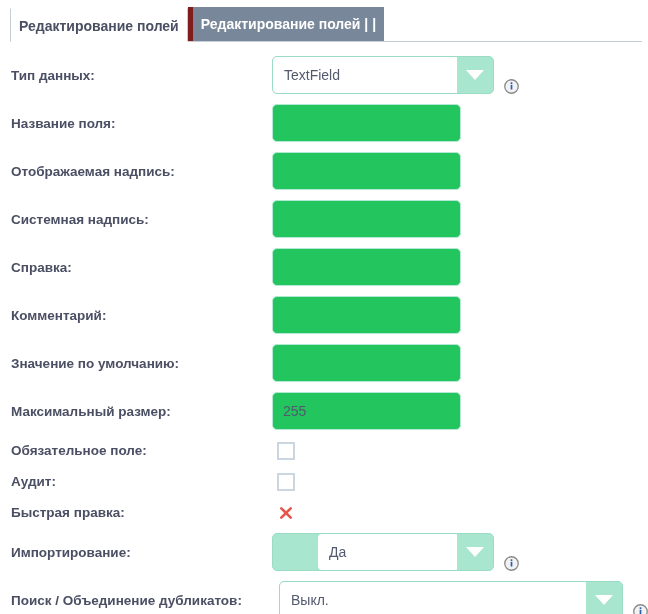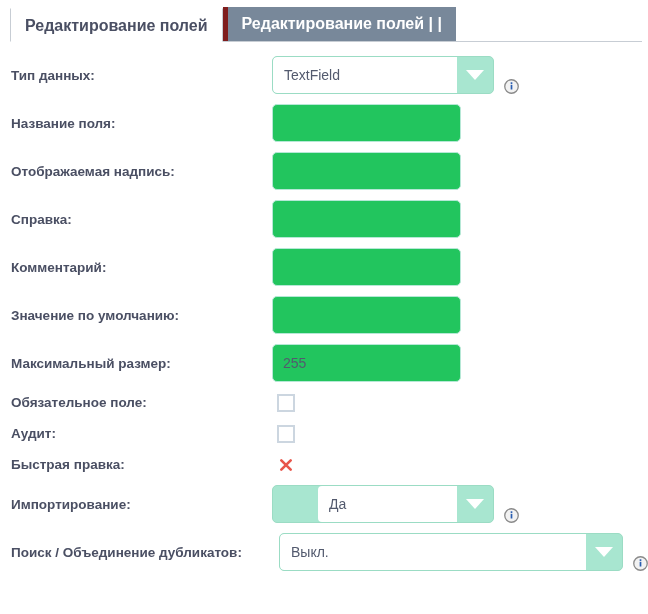--- a/index.html
+++ b/index.html
@@ -31,22 +31,22 @@
     right: 6px;
     bottom: 0;
     height: 1px;
     background: #c7cdd4;
   }
   .tab {
     position: relative;
     z-index: 2;
     height: 34px;
     line-height: 34px;
-    padding: 0 14px;
-    font-size: 16px;
+    padding: 0 8px;
+    font-size: 14px;
     font-weight: bold;
     white-space: nowrap;
     box-sizing: border-box;
   }
   .tab-active {
     background: #ffffff;
     color: #4a4f63;
     border-left: 1px solid #c7cdd4;
     border-right: 1px solid #c7cdd4;
     border-top: 1px solid #ffffff;
@@ -217,20 +217,26 @@
     </div>
   </div>
 
   <div class="row">
     <div class="label">Отображаемая надпись:</div>
     <div class="control">
       <div class="textinput"></div>
     </div>
   </div>
 
+  <div class="row">
+    <div class="label">Системная надпись:</div>
+    <div class="control">
+      <div class="textinput"></div>
+    </div>
+  </div>
 
   <div class="row">
     <div class="label">Справка:</div>
     <div class="control">
       <div class="textinput"></div>
     </div>
   </div>
 
   <div class="row">
     <div class="label">Комментарий:</div>

